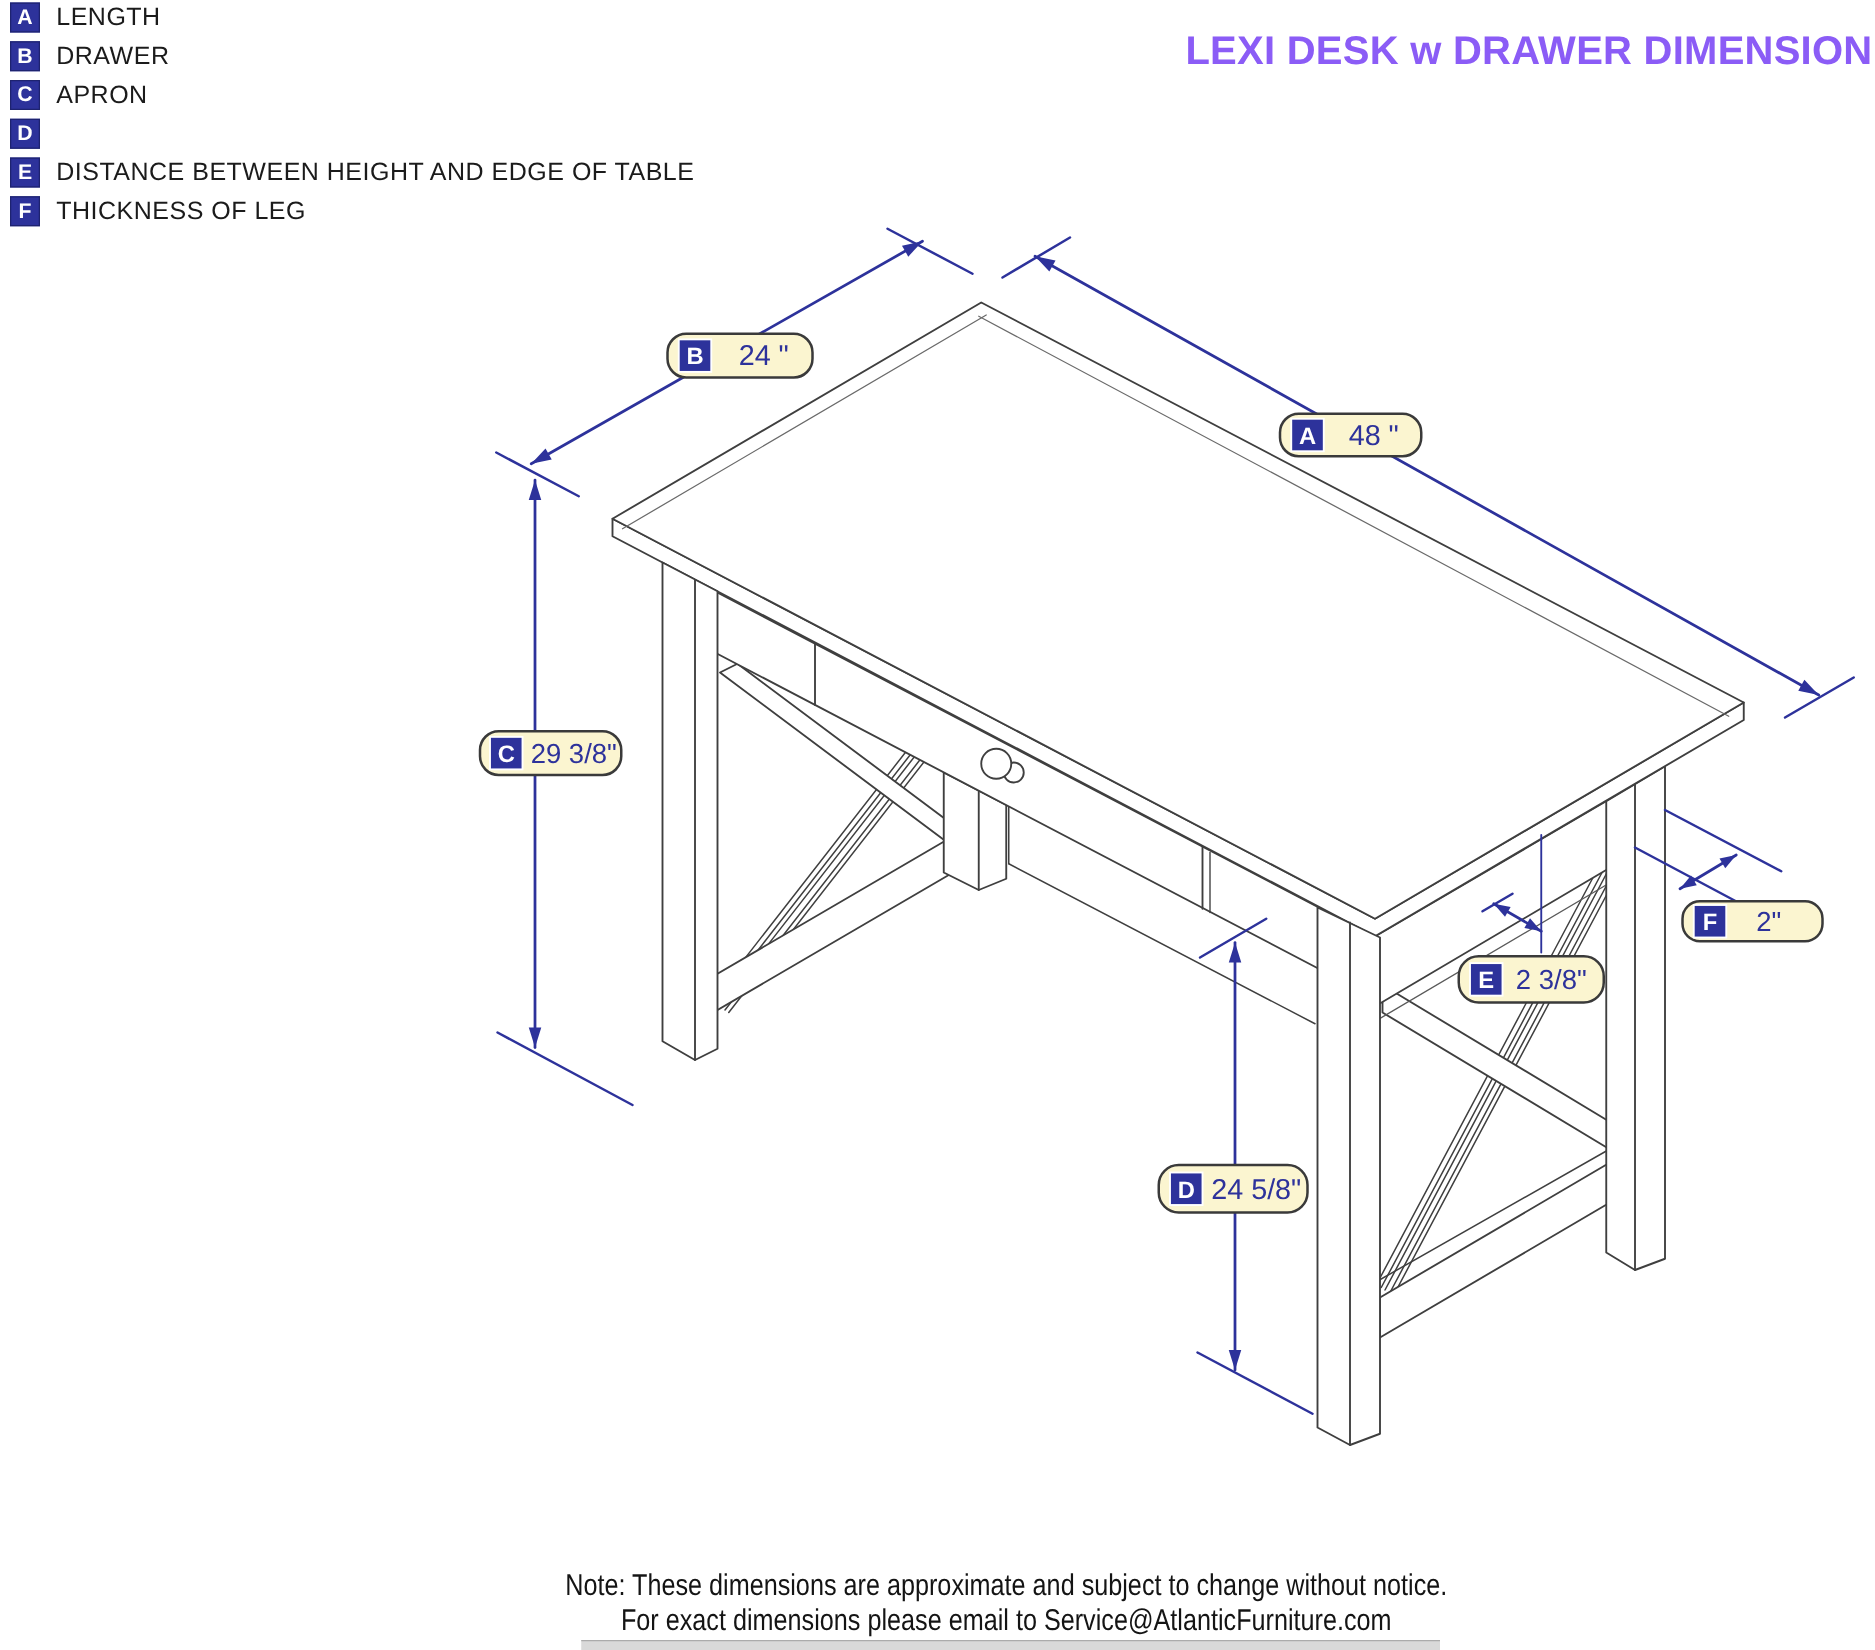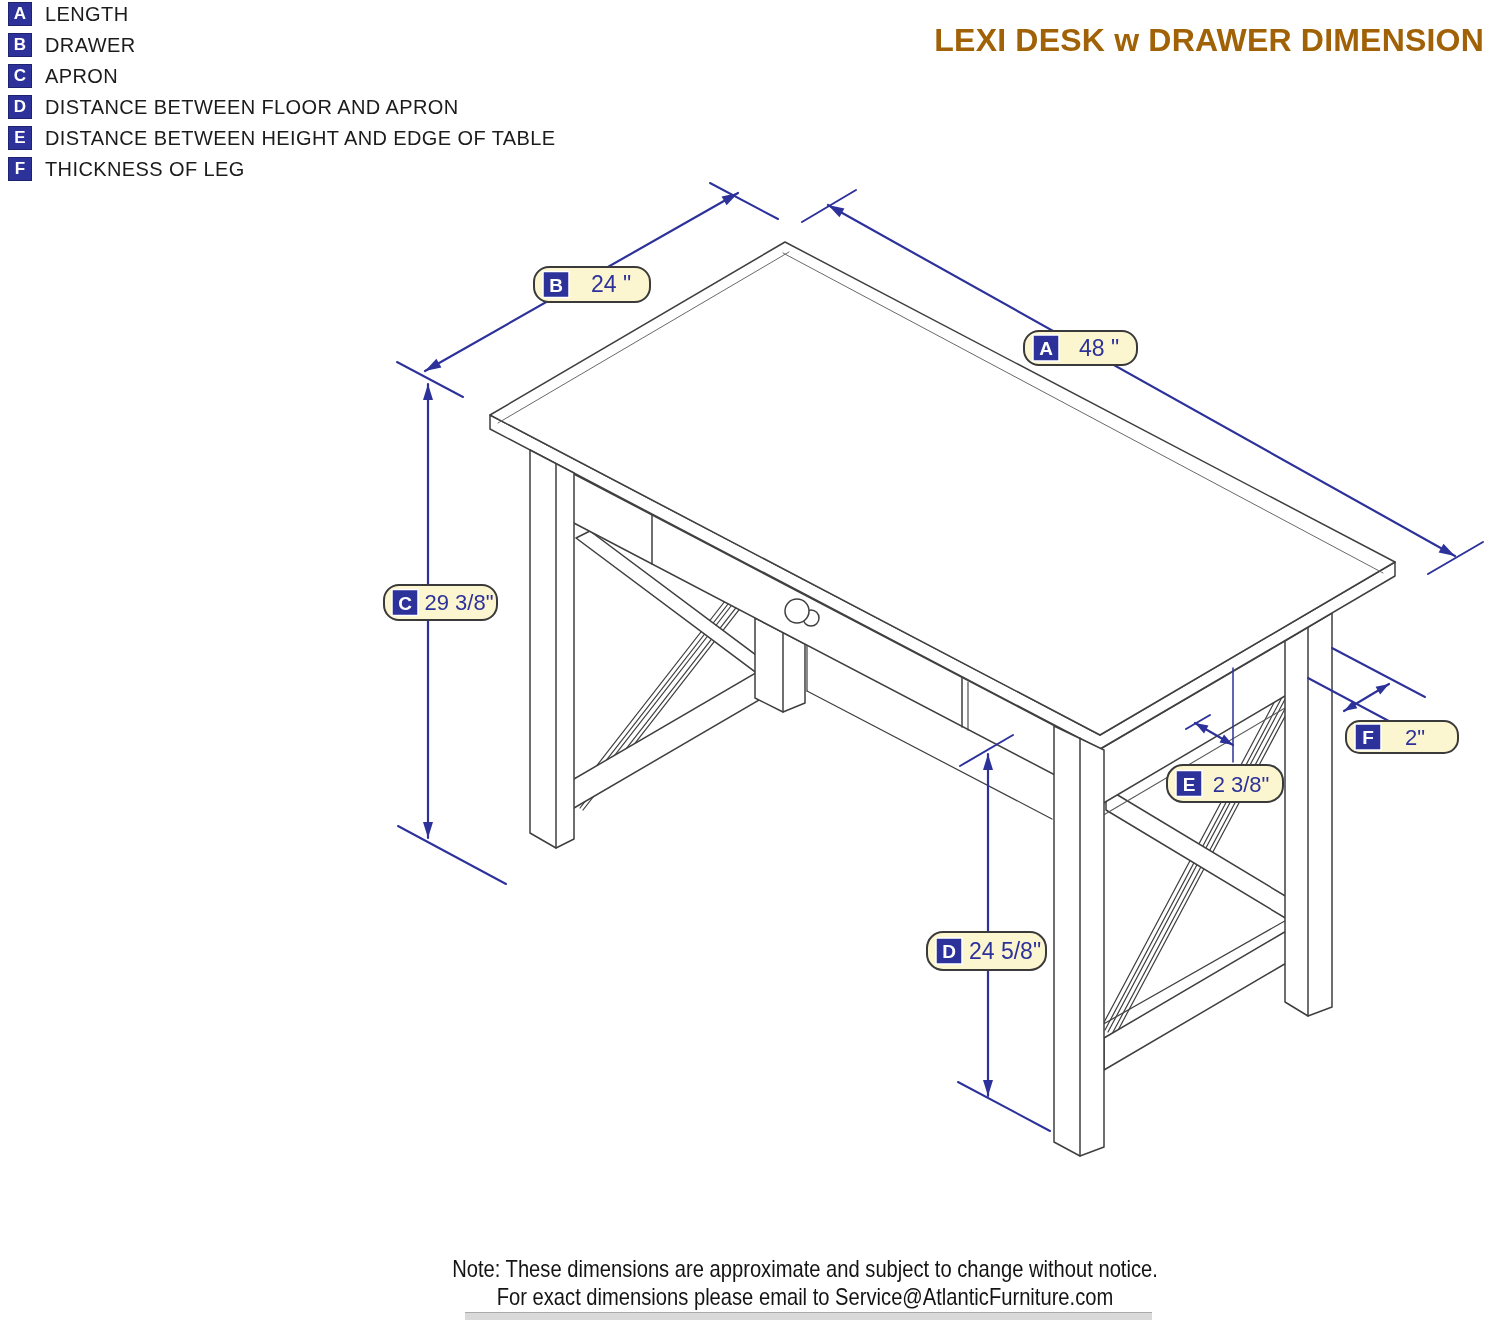--- a/index.html
+++ b/index.html
@@ -5,21 +5,21 @@
   html,body{margin:0;padding:0;background:#ffffff;}
   .stage{position:relative;width:1500px;height:1320px;background:#fff;overflow:hidden;
          font-family:"Liberation Sans",sans-serif;}
   
   .legend{position:absolute;left:8px;top:2px;}
   .legend-row{display:flex;align-items:center;margin-bottom:7px;height:24px;}
   .legend-sq{width:24px;height:24px;background:#2d329b;border:1px solid #1e2370;box-sizing:border-box;
              color:#fff;font-weight:bold;font-size:17px;text-align:center;line-height:22px;flex:0 0 auto;}
   .legend-lbl{margin-left:13px;font-weight:normal;font-size:20px;color:#1b1b1b;letter-spacing:.4px;white-space:nowrap;}
   
-  .title{position:absolute;top:22px;right:16px;font-weight:bold;font-size:32px;color:#a16207;
+  .title{position:absolute;top:22px;right:2px;font-weight:bold;font-size:32px;color:#8b5cf6;
          letter-spacing:.2px;white-space:nowrap;}
   
   .drawing{position:absolute;left:0;top:0;width:1500px;height:1320px;}
   
   .note{position:absolute;left:55px;top:1255px;width:1500px;text-align:center;
         font-size:24px;color:#141414;line-height:28px;transform:scaleX(0.84);transform-origin:50% 0;}
   
   .bottom-bar{position:absolute;left:465px;top:1312px;width:687px;height:8px;
               background:#d9d9d9;border-top:1px solid #ababab;}
   svg text.dim-val{font-family:"Liberation Sans",sans-serif;fill:#2d329b;}
@@ -38,21 +38,20 @@
     <div class="legend-row">
       <div class="legend-sq">B</div>
       <div class="legend-lbl">DRAWER</div>
     </div>
     <div class="legend-row">
       <div class="legend-sq">C</div>
       <div class="legend-lbl">APRON</div>
     </div>
     <div class="legend-row">
       <div class="legend-sq">D</div>
-      <div class="legend-lbl">DISTANCE BETWEEN FLOOR AND APRON</div>
     </div>
     <div class="legend-row">
       <div class="legend-sq">E</div>
       <div class="legend-lbl">DISTANCE BETWEEN HEIGHT AND EDGE OF TABLE</div>
     </div>
     <div class="legend-row">
       <div class="legend-sq">F</div>
       <div class="legend-lbl">THICKNESS OF LEG</div>
     </div>
   </div>

